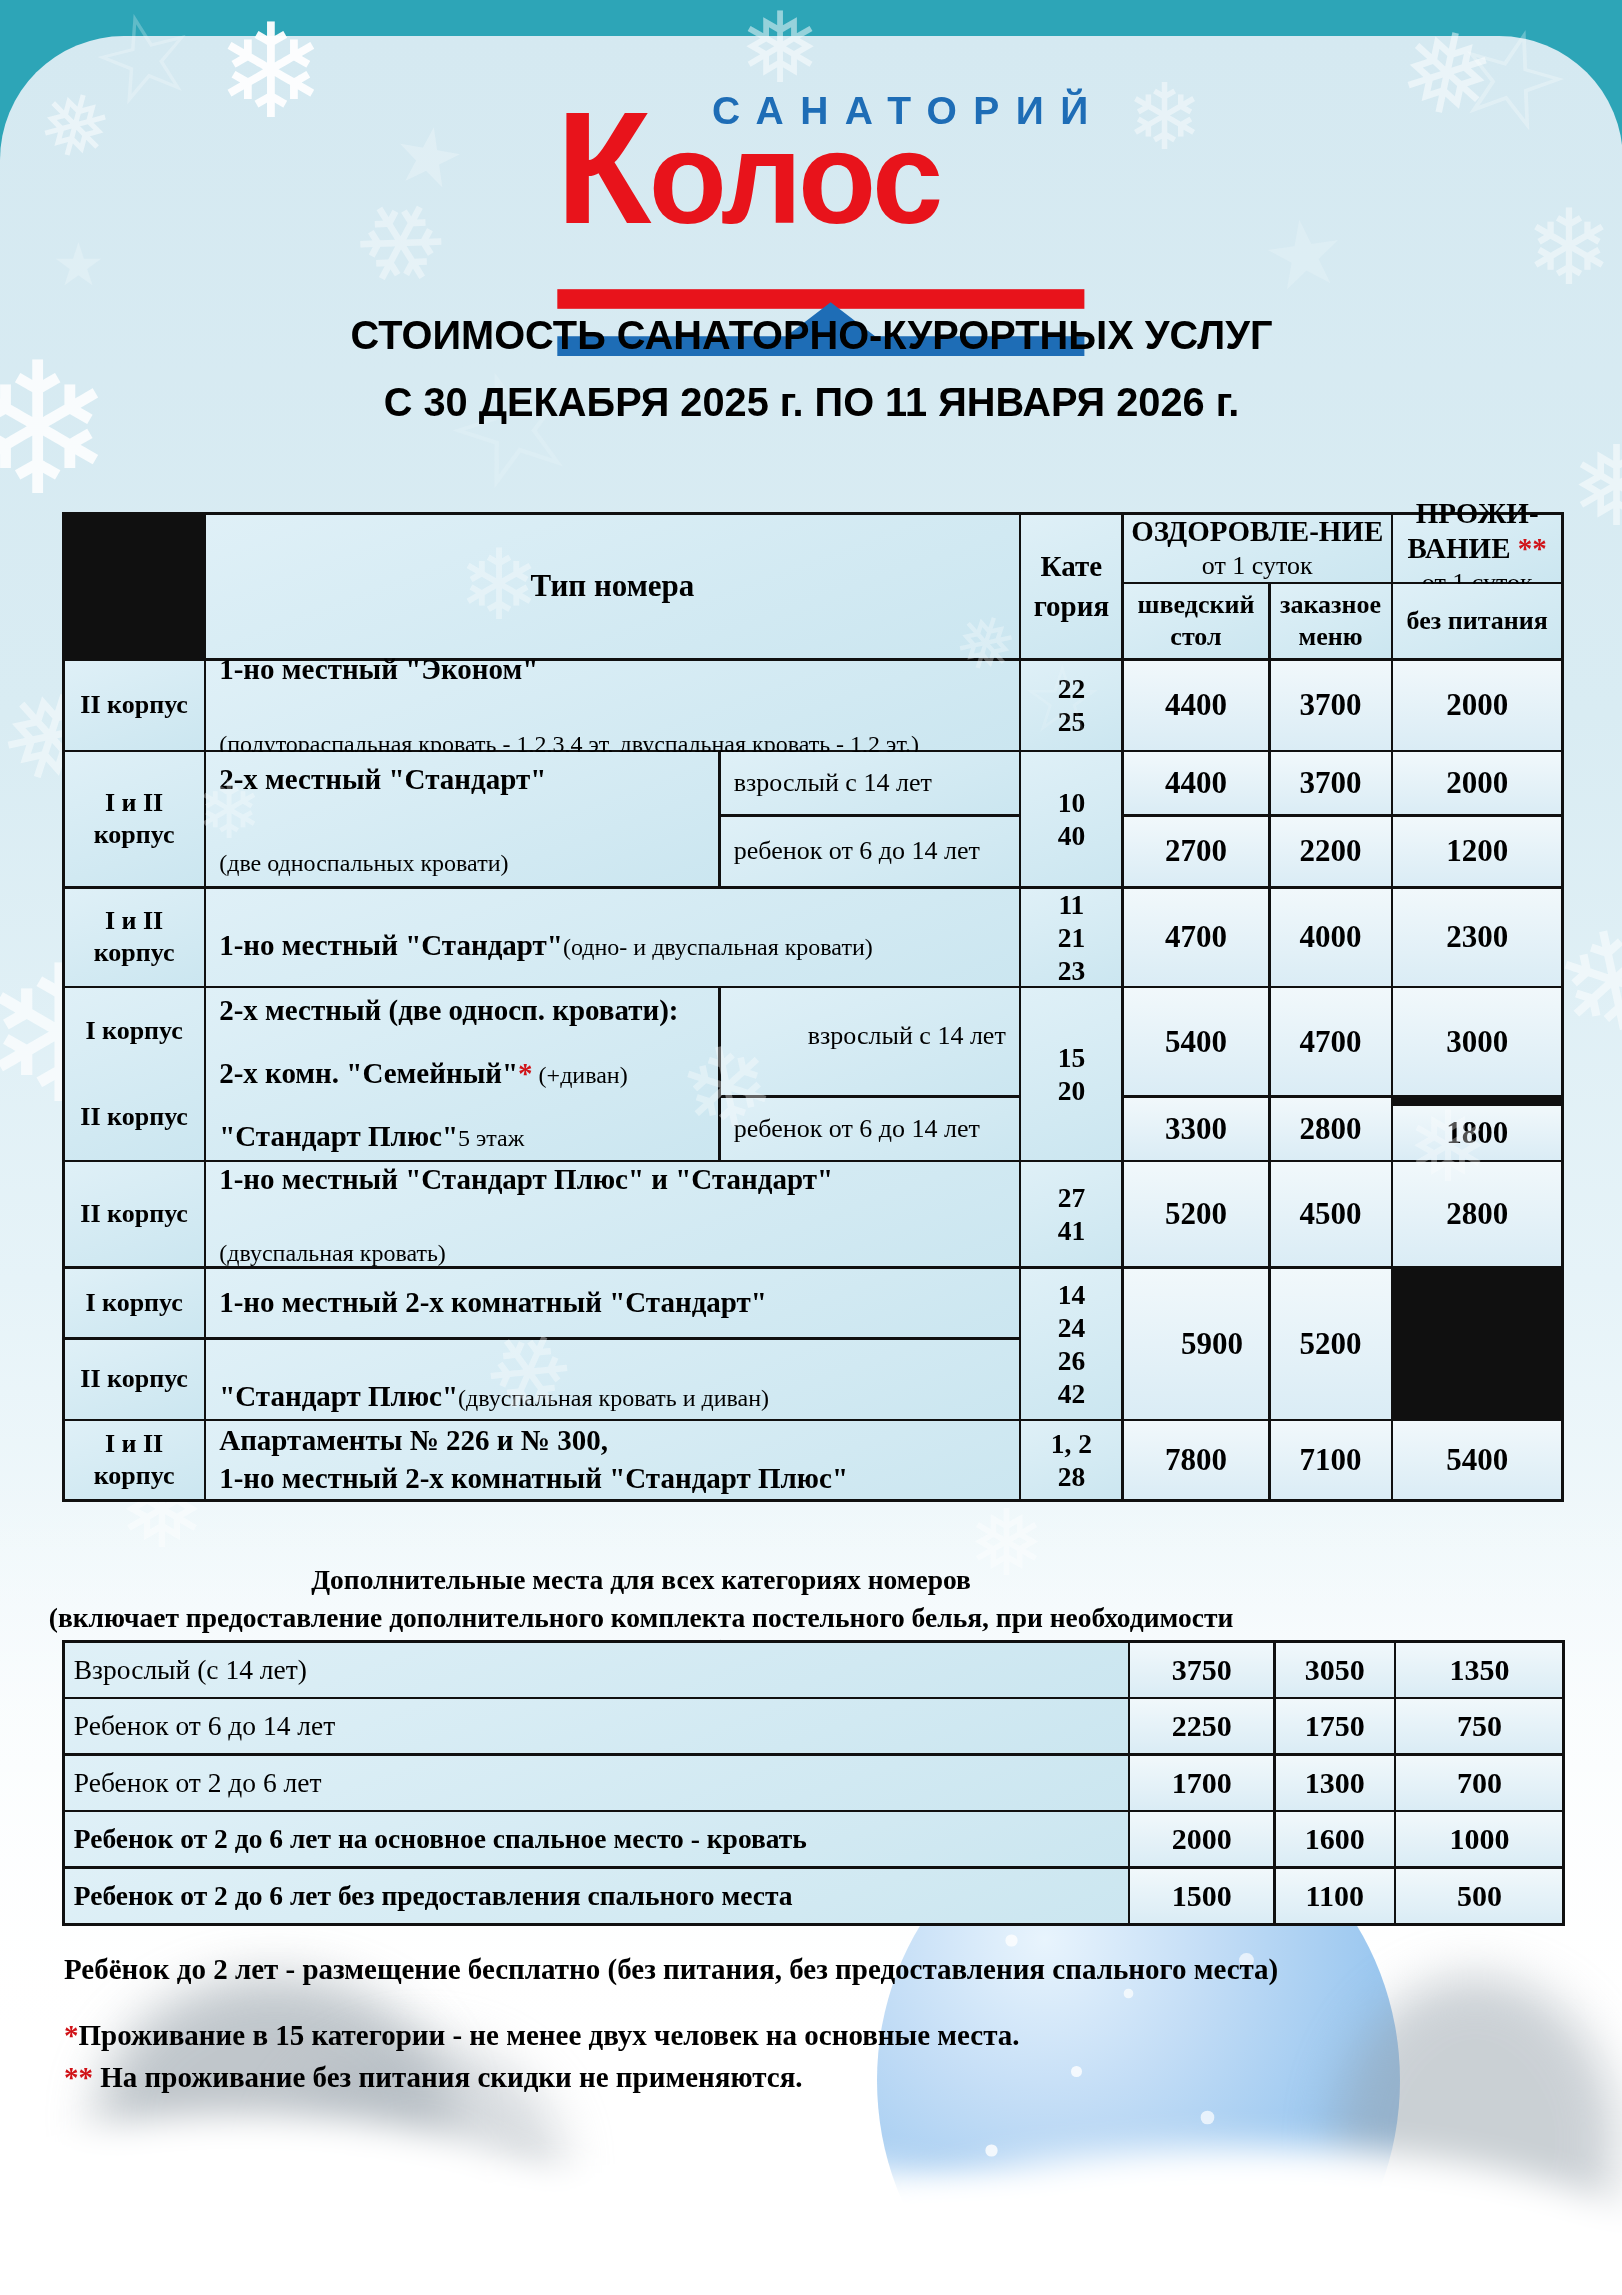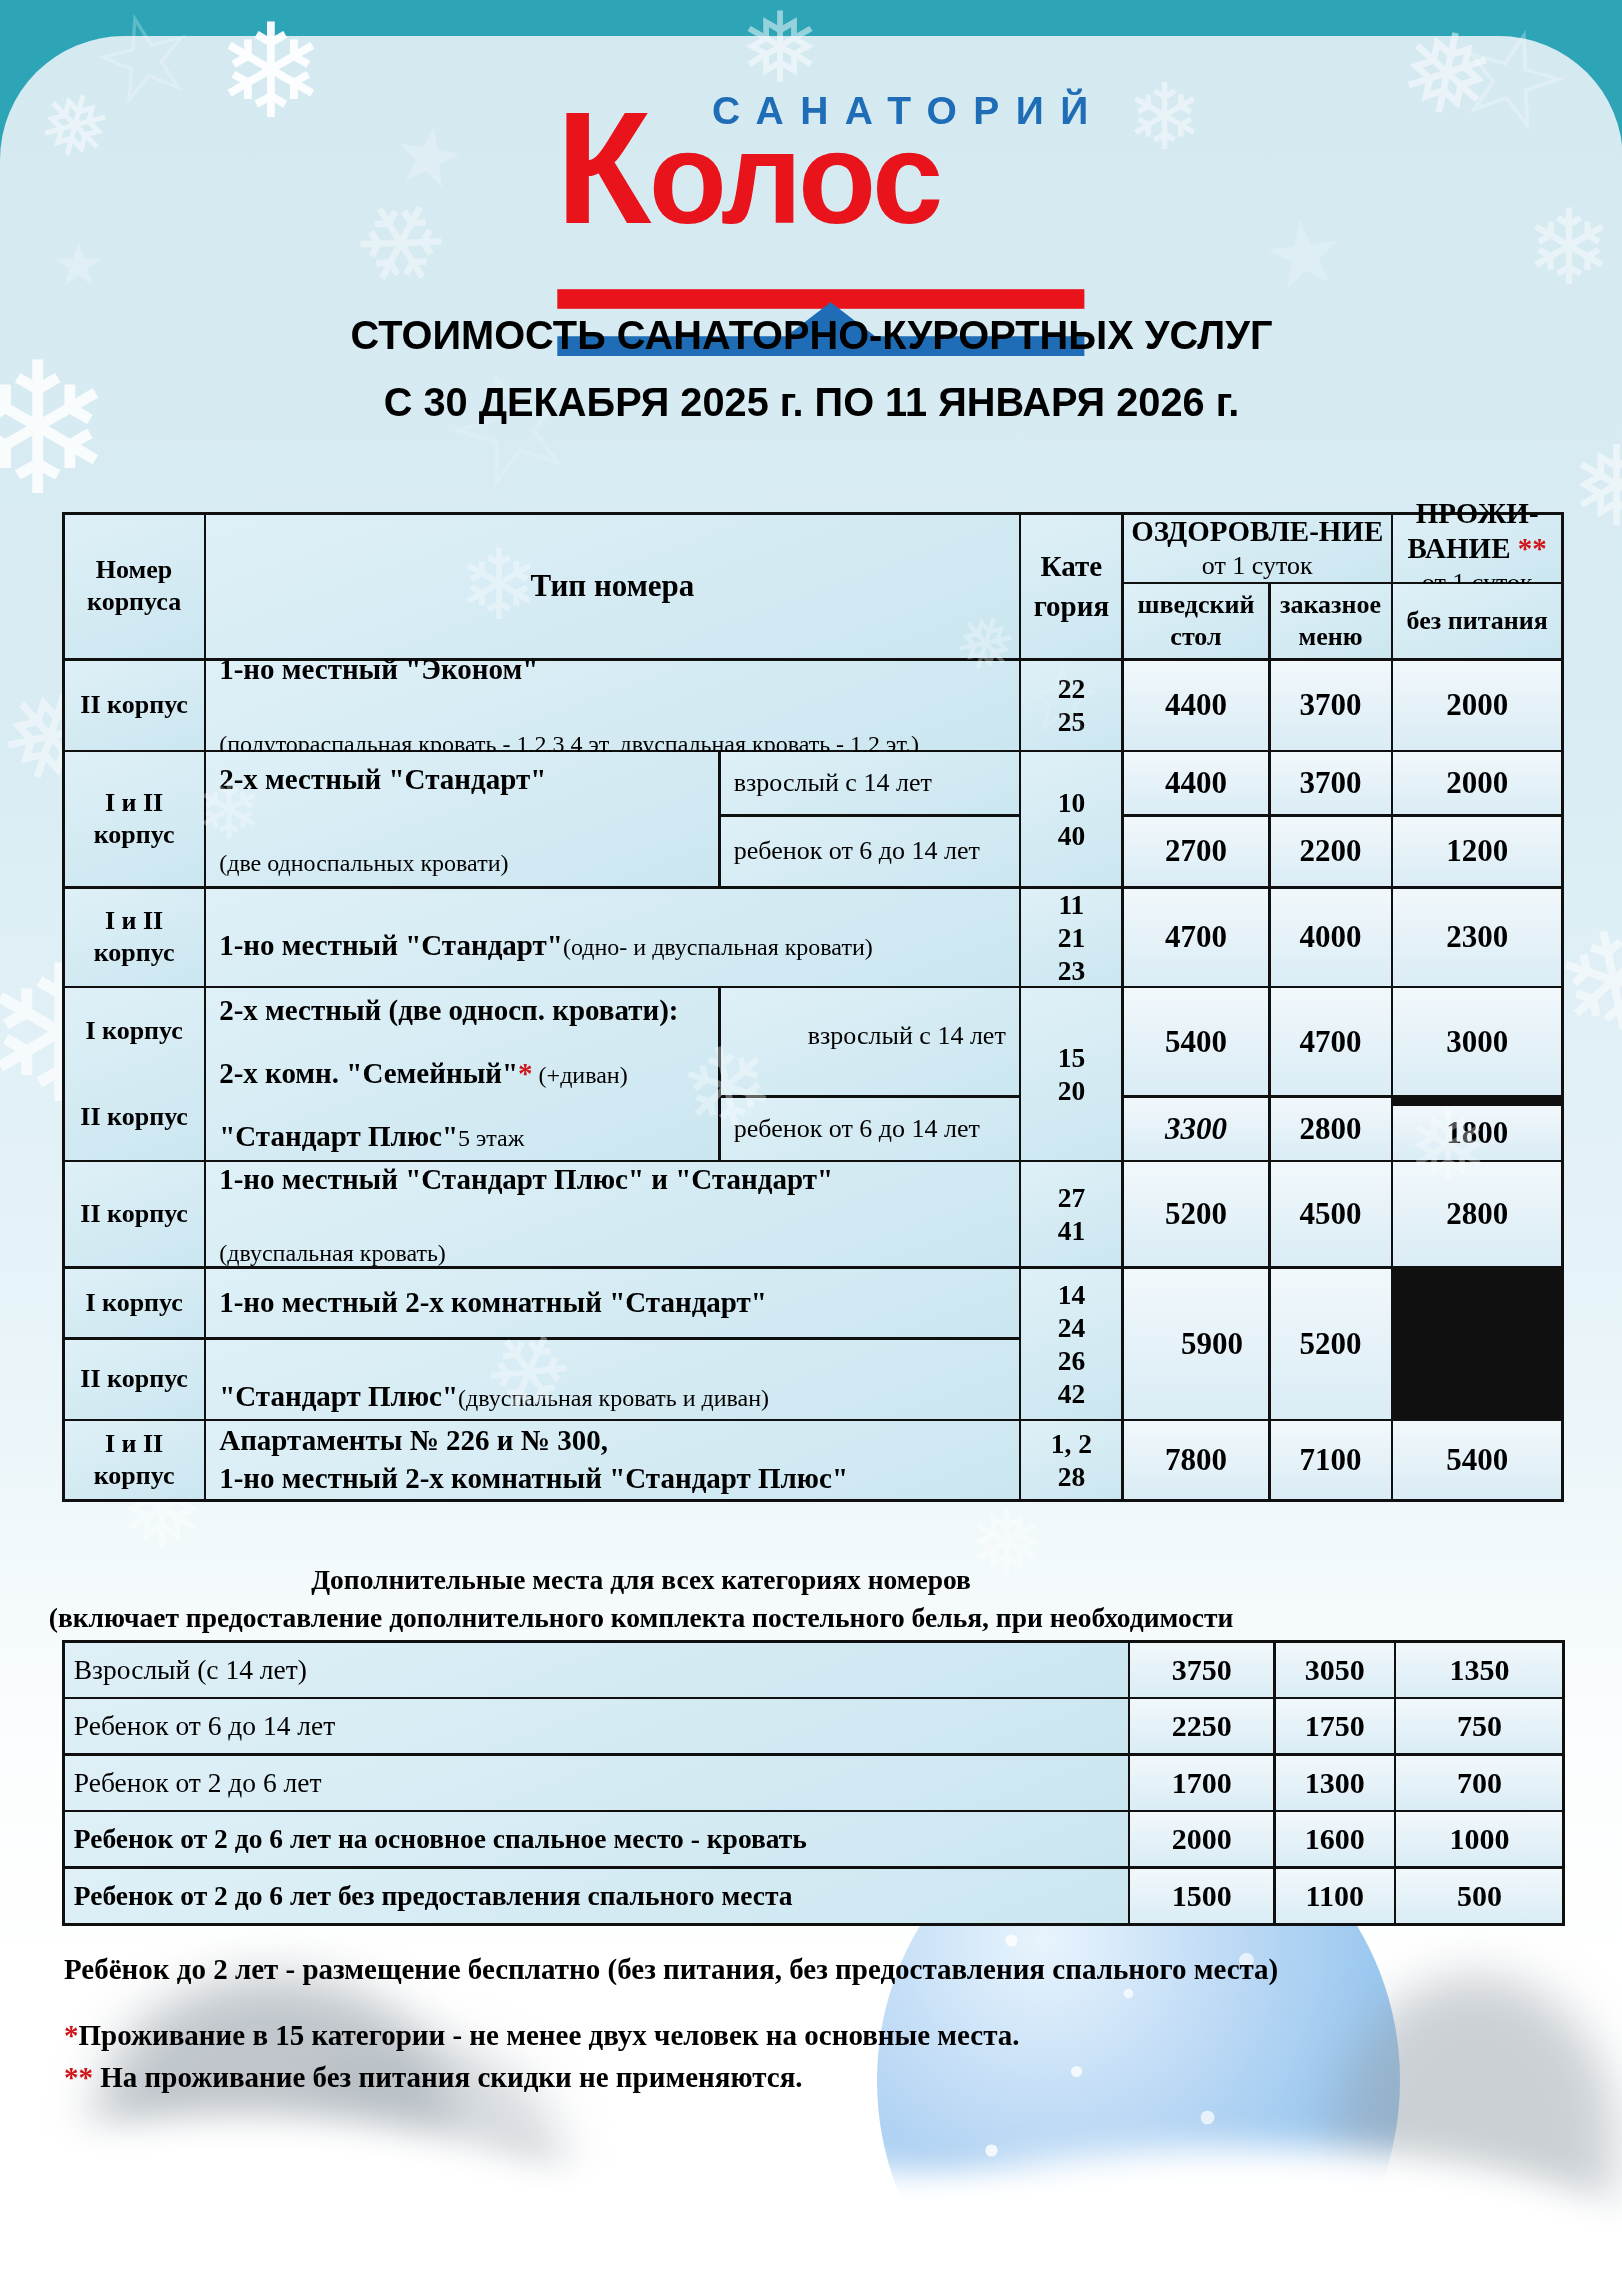--- a/index.html
+++ b/index.html
@@ -133,22 +133,20 @@
   </svg>
 </div>
 
 <div class="title">
   <div>СТОИМОСТЬ САНАТОРНО-КУРОРТНЫХ УСЛУГ</div>
   <div>С 30 ДЕКАБРЯ 2025 г. ПО 11 ЯНВАРЯ 2026 г.</div>
 </div>
 
 <div class="grid t1">
 
-  <div class="cell corpus preline" style="grid-column:1;grid-row:1/3;">Номер
-корпуса</div>
   <div class="cell b" style="grid-column:2/4;grid-row:1/3;font-size:31px;">Тип номера</div>
   <div class="cell b preline" style="grid-column:4;grid-row:1/3;font-size:29px;line-height:1.4;">Кате
 гория</div>
   <div class="cell" style="grid-column:5/7;grid-row:1;">
     <div class="hl">ОЗДОРОВЛЕ-НИЕ</div>
     <div class="hs">от 1 суток</div>
   </div>
   <div class="cell" style="grid-column:7;grid-row:1;">
     <div class="hl"><span>ПРОЖИ-ВАНИЕ</span> <span class="red">**</span></div>
     <div class="hs">от 1 суток</div>
@@ -211,21 +209,21 @@
   </div>
   <div class="cell left rsub" style="grid-column:3;grid-row:7;align-items:flex-end;padding-bottom:15.7px;">
       <span>взрослый с 14 лет</span>
     </div>
   <div class="cell left rsub" style="grid-column:3;grid-row:8;">ребенок от 6 до 14 лет</div>
   <div class="cell rcat preline" style="grid-column:4;grid-row:7/9;">15
 20</div>
   <div class="cell price" style="grid-column:5;grid-row:7;">5400</div>
   <div class="cell price" style="grid-column:6;grid-row:7;">4700</div>
   <div class="cell price" style="grid-column:7;grid-row:7;">3000</div>
-  <div class="cell price" style="grid-column:5;grid-row:8;font-style:italic;">3300</div>
+  <div class="cell price" style="grid-column:5;grid-row:8;">3300</div>
   <div class="cell price" style="grid-column:6;grid-row:8;">2800</div>
   <div class="cell price" style="grid-column:7;grid-row:8;margin-top:8px;">1800</div>
 
   <div class="cell corpus" style="grid-column:1;grid-row:9;">II корпус</div>
   <div class="cell left" style="grid-column:2/4;grid-row:9;">
     <div class="rname">1-но местный "Стандарт Плюс" и "Стандарт"</div>
     <div class="rdesc">(двуспальная кровать)</div>
   </div>
   <div class="cell rcat preline" style="grid-column:4;grid-row:9;">27
 41</div>

